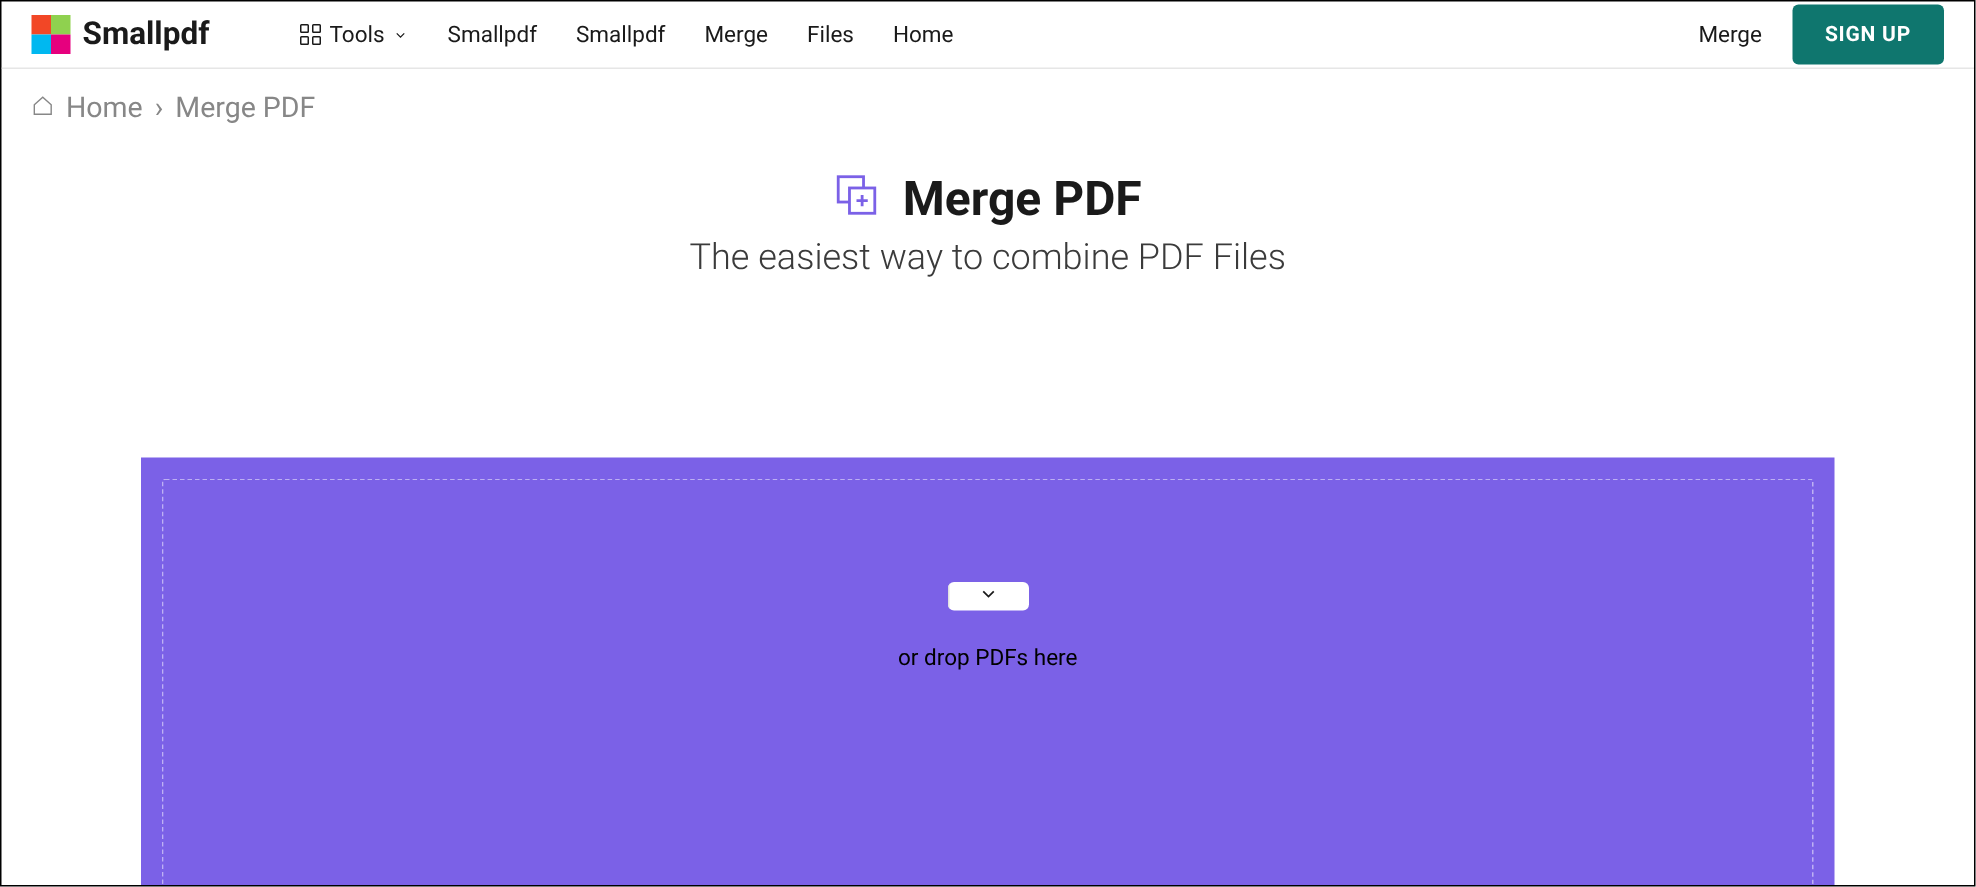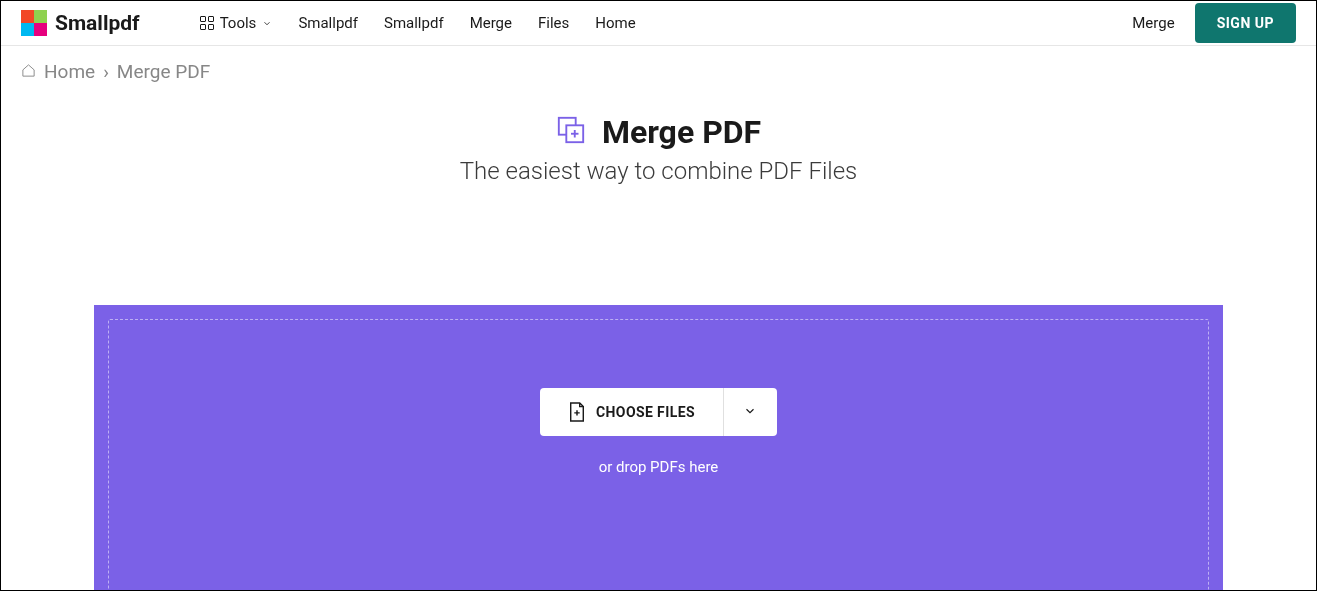--- a/index.html
+++ b/index.html
@@ -166,21 +166,21 @@
     .choose-dropdown {
       width: 54px;
       display: flex;
       align-items: center;
       justify-content: center;
       border-left: 1px solid #e0e0e0;
       cursor: pointer;
     }
     .choose-dropdown svg { width: 14px; height: 14px; }
     .drop-text {
-      color: #ffffff;
+      color: #000000;
       font-size: 15px;
       margin-top: 22px;
     }
   </style>
 </head>
 <body>
 
 <div class="header">
   <div class="logo-group">
     <div class="logo-mark-wrap">
@@ -260,29 +260,20 @@
       </svg>
     </span>
     <h1 class="page-title">Merge PDF</h1>
   </div>
   <div class="subtitle">The easiest way to combine PDF Files</div>
 </div>
 
 <div class="dropzone-outer">
   <div class="dropzone-inner">
     <div class="choose-group">
-      <div class="choose-btn">
-        <svg viewBox="0 0 20 22" fill="none" stroke="#1a1a1a" stroke-width="1.6">
-          <path d="M3 1 H13 L17 5 V21 H3 Z"></path>
-          <path d="M13 1 V5 H17"></path>
-          <line x1="10" y1="9" x2="10" y2="15"></line>
-          <line x1="7" y1="12" x2="13" y2="12"></line>
-        </svg>
-        <span>CHOOSE FILES</span>
-      </div>
       <div class="choose-dropdown">
         <span>
           <svg viewBox="0 0 24 24" fill="none" stroke="#1a1a1a" stroke-width="2">
               <polyline points="6 9 12 15 18 9"></polyline>
             </svg>
         </span>
       </div>
     </div>
     <div class="drop-text">or drop PDFs here</div>
   </div>

